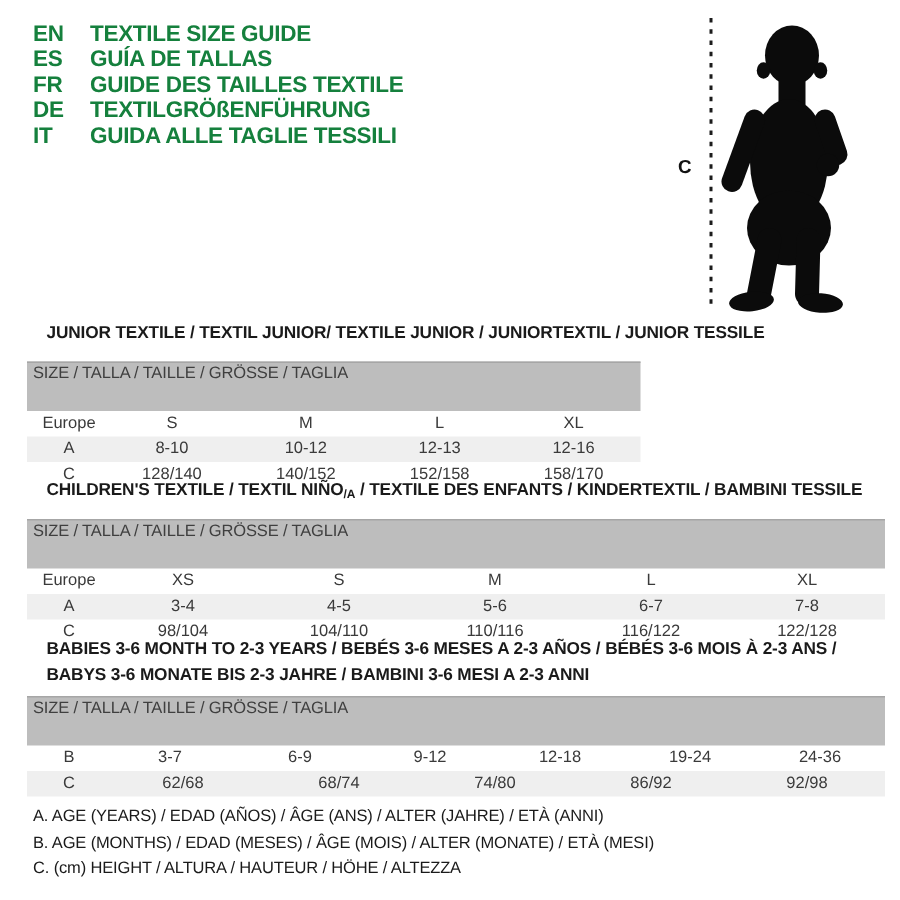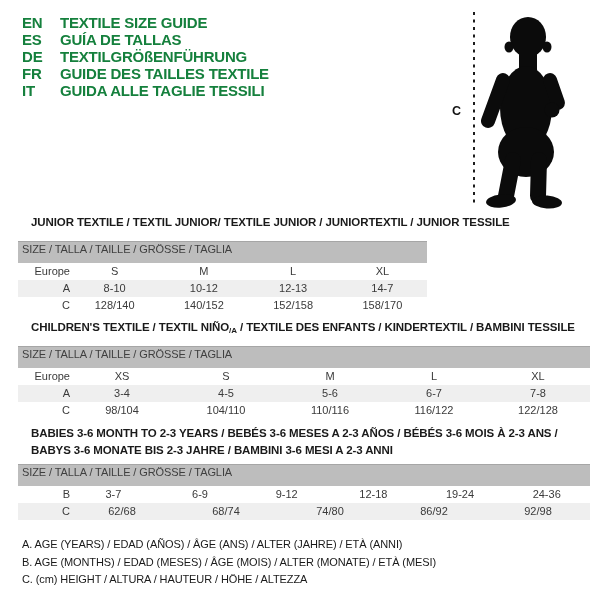--- a/index.html
+++ b/index.html
@@ -22,25 +22,25 @@
   #title-junior{top:216px;}
   #title-children{top:321px;}
   #title-babies{top:425px;line-height:17px;}
   .sub-mark{font-size:8px;position:relative;top:2px;}
 
   
   .size-table{position:absolute;left:18px;}
   #table-junior{top:241px;width:409px;}
   #table-children{top:346px;width:572px;}
   #table-babies{top:464px;width:572px;}
-  .size-header{height:22px;line-height:15px;background:#bdbdbd;border-top:1px solid #a6a6a6;box-sizing:border-box;
+  .size-header{height:33px;line-height:15px;background:#bdbdbd;border-top:1px solid #a6a6a6;box-sizing:border-box;
                color:#3f3f3f;font-size:11px;padding-left:4px;letter-spacing:-0.1px;}
   .t-row{display:flex;height:17px;line-height:17px;font-size:11px;color:#3a3a3a;}
   .t-row.shaded{background:#efefef;}
-  .t-label{flex:0 0 52px;padding-left:4px;box-sizing:border-box;text-align:right;}
+  .t-label{flex:0 0 52px;padding-left:4px;box-sizing:border-box;text-align:center;}
   .t-cell{flex:1;text-align:center;}
 
   
   .legend{position:absolute;left:22px;top:536px;}
   .legend-line{height:17.5px;line-height:17.5px;font-weight:normal;font-size:11px;color:#1a1a1a;letter-spacing:-0.1px;white-space:nowrap;}
 </style>
 </head>
 <body>
 
 <div class="canvas">
@@ -48,26 +48,26 @@
   <div class="lang-block">
     <div class="lang-row">
       <span class="lang-code">EN</span>
       <span class="lang-title">TEXTILE SIZE GUIDE</span>
     </div>
     <div class="lang-row">
       <span class="lang-code">ES</span>
       <span class="lang-title">GUÍA DE TALLAS</span>
     </div>
     <div class="lang-row">
+      <span class="lang-code">FR</span>
+      <span class="lang-title">GUIDE DES TAILLES TEXTILE</span>
+    </div>
+    <div class="lang-row">
       <span class="lang-code">DE</span>
       <span class="lang-title">TEXTILGRÖßENFÜHRUNG</span>
-    </div>
-    <div class="lang-row">
-      <span class="lang-code">FR</span>
-      <span class="lang-title">GUIDE DES TAILLES TEXTILE</span>
     </div>
     <div class="lang-row">
       <span class="lang-code">IT</span>
       <span class="lang-title">GUIDA ALLE TAGLIE TESSILI</span>
     </div>
   </div>
 
   <div class="figure">
     <span class="figure-label">C</span>
     <svg width="146" height="208" viewBox="0 0 146 208">
@@ -98,21 +98,21 @@
       <span class="t-cell">S</span>
       <span class="t-cell">M</span>
       <span class="t-cell">L</span>
       <span class="t-cell">XL</span>
     </div>
     <div class="t-row shaded">
       <span class="t-label">A</span>
       <span class="t-cell">8-10</span>
       <span class="t-cell">10-12</span>
       <span class="t-cell">12-13</span>
-      <span class="t-cell">14-7</span>
+      <span class="t-cell">12-16</span>
     </div>
     <div class="t-row">
       <span class="t-label">C</span>
       <span class="t-cell">128/140</span>
       <span class="t-cell">140/152</span>
       <span class="t-cell">152/158</span>
       <span class="t-cell">158/170</span>
     </div>
   </div>
 

